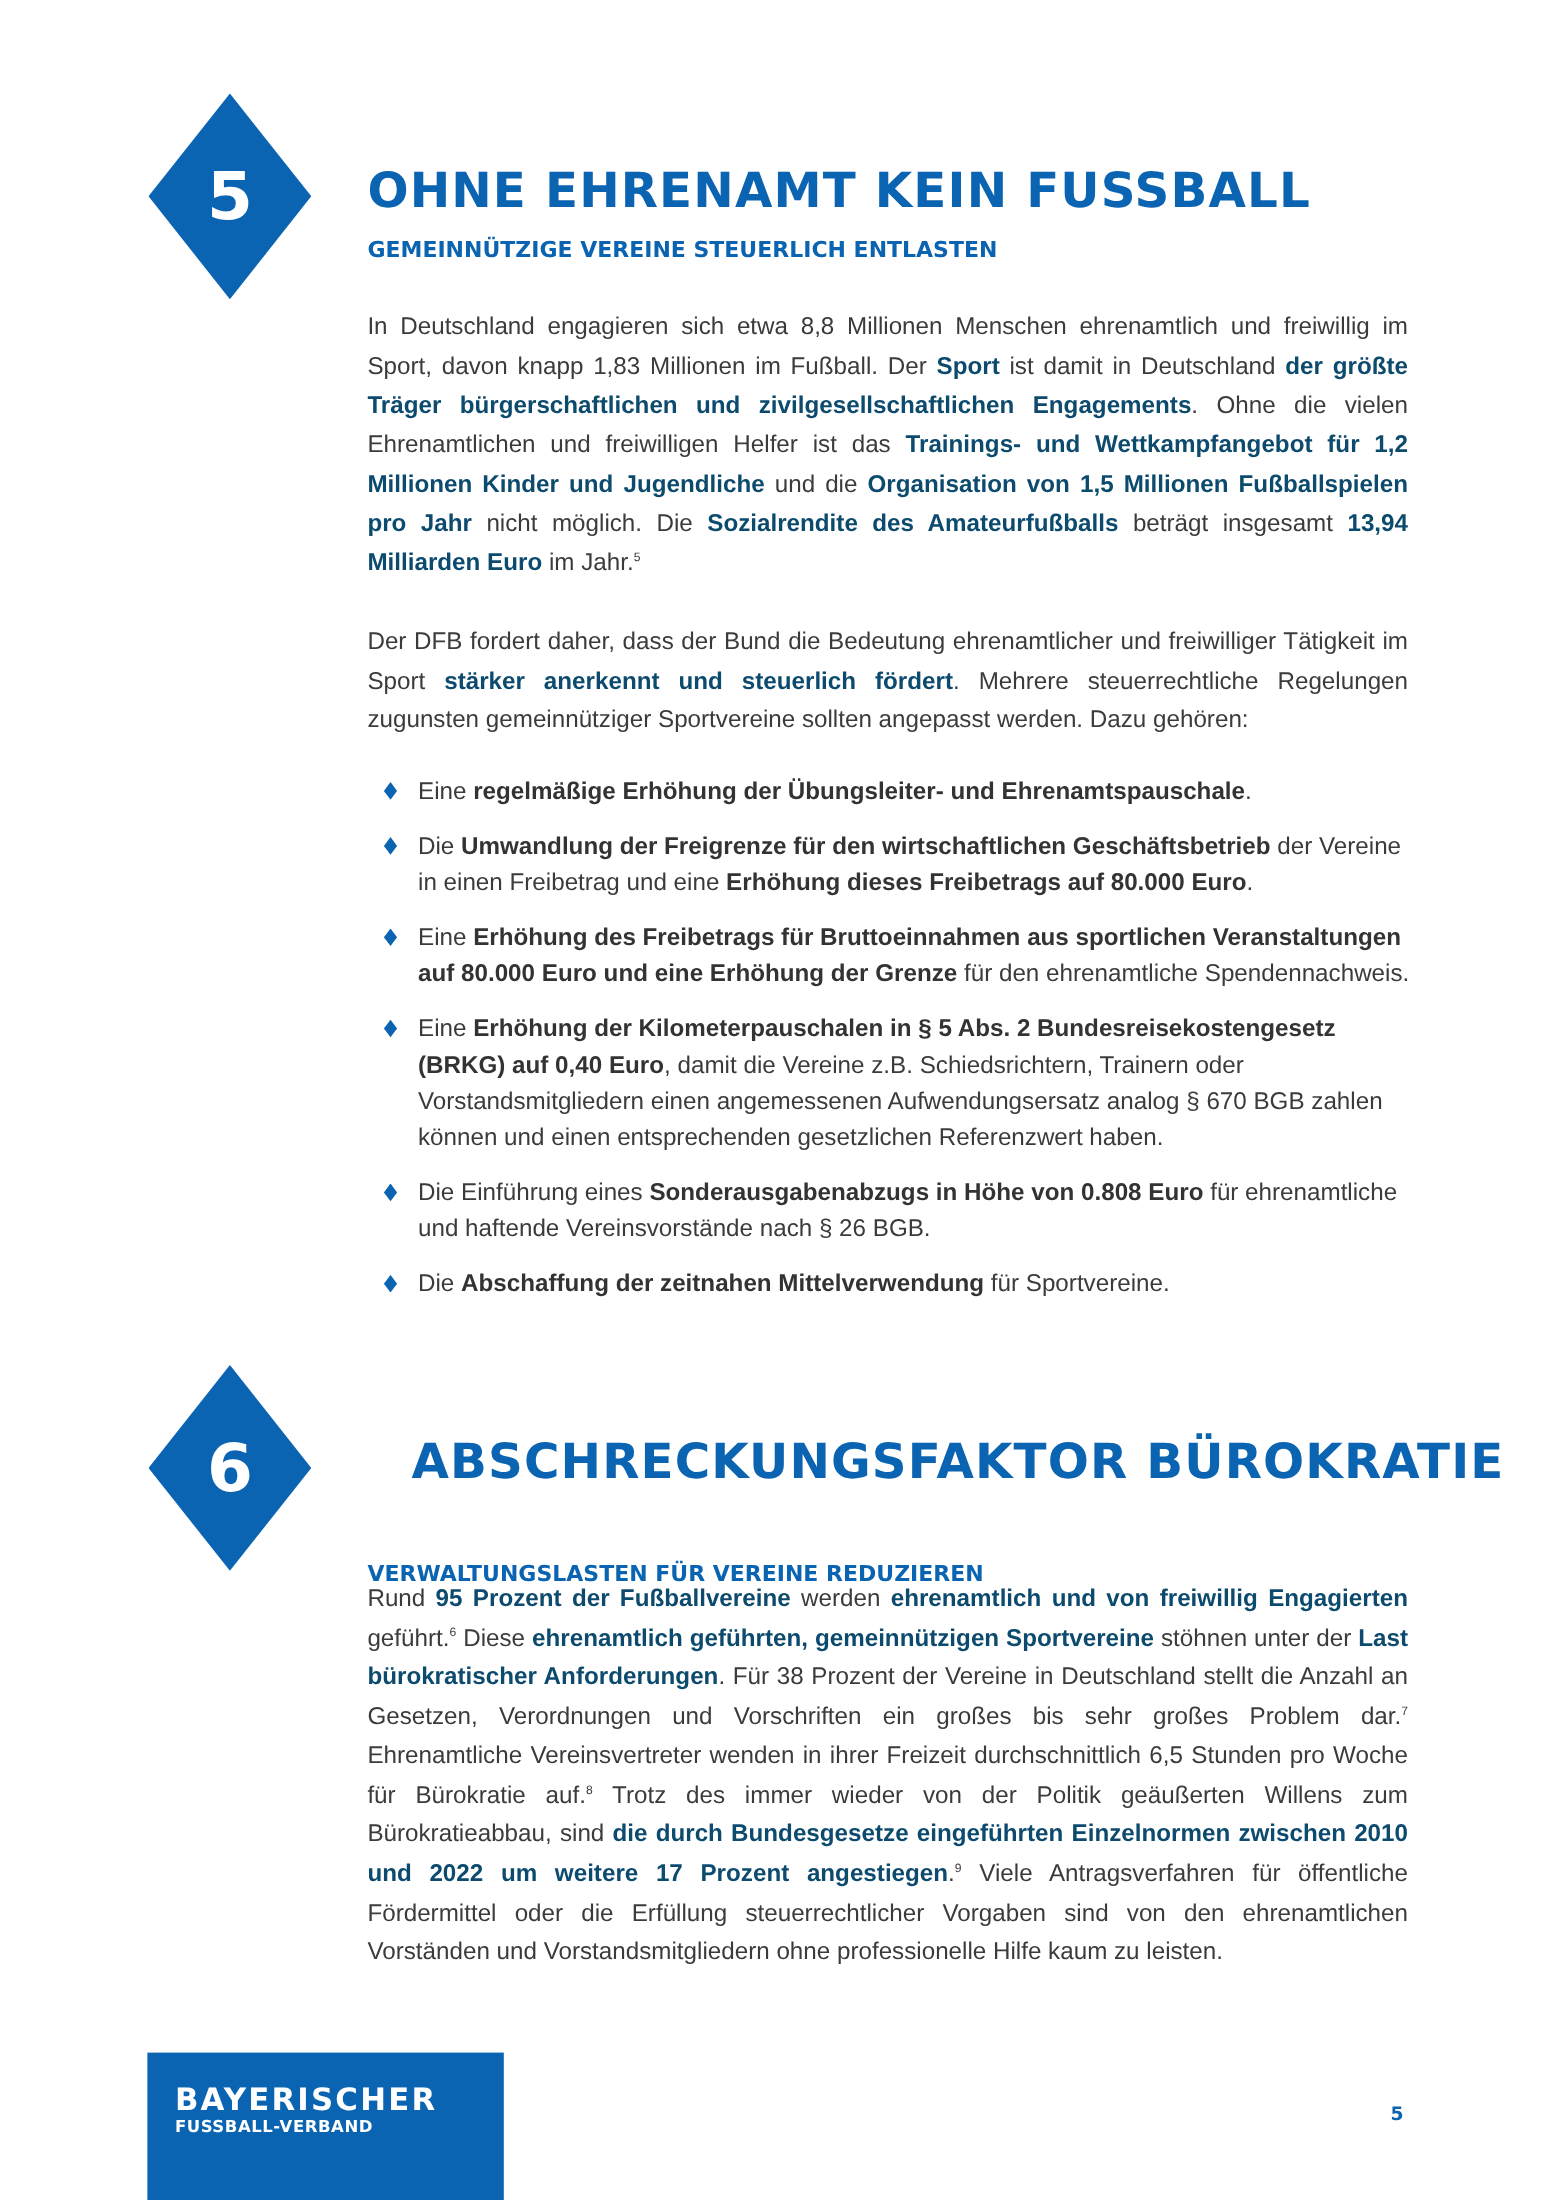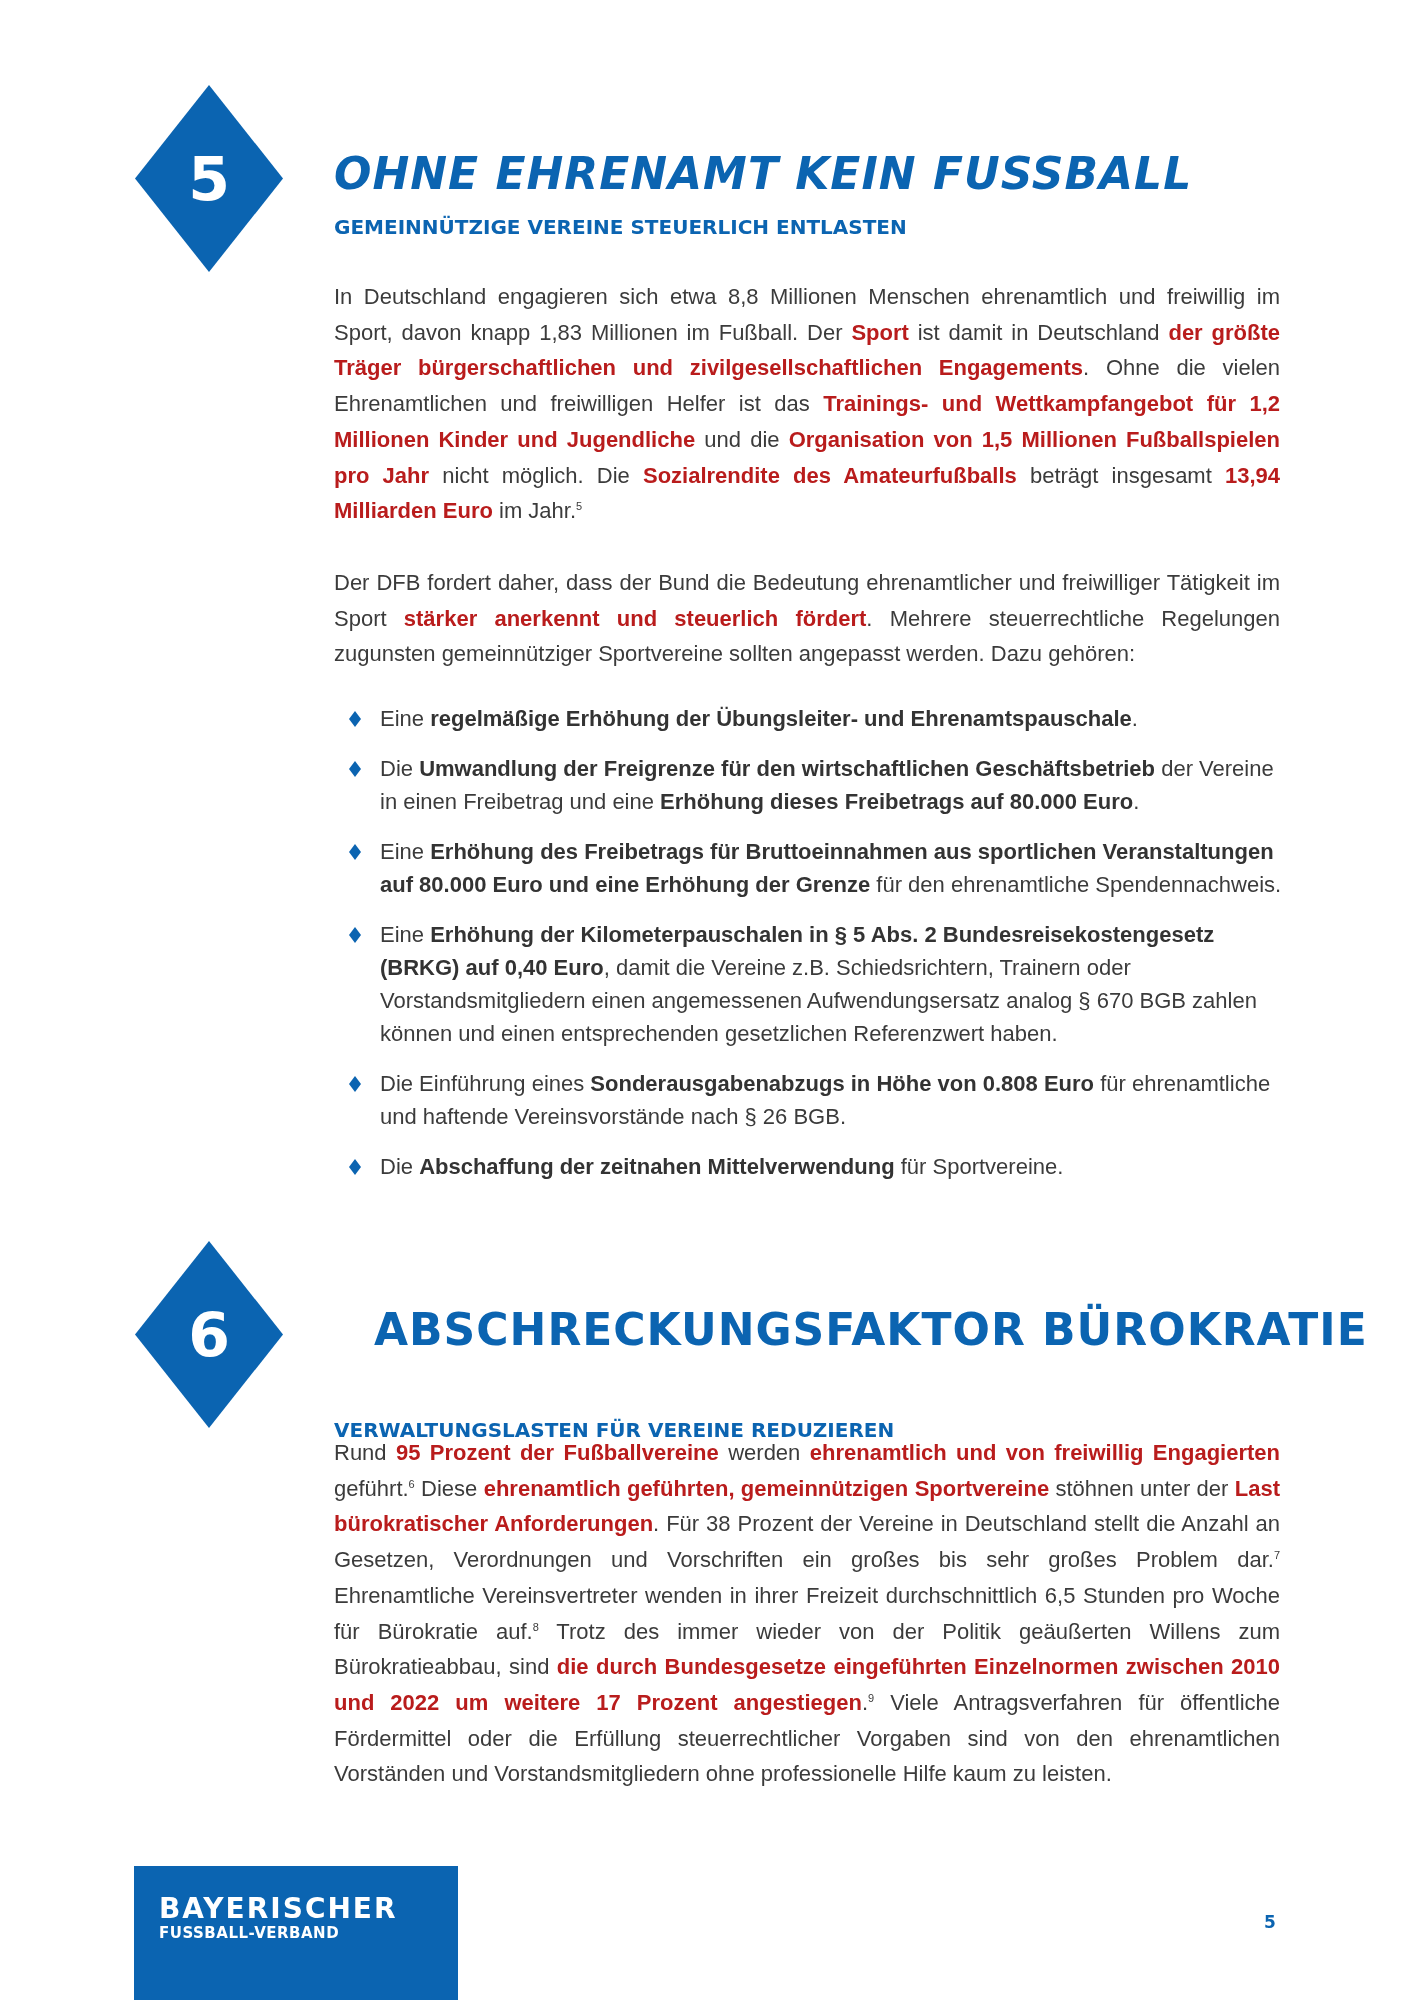--- a/index.html
+++ b/index.html
@@ -28,21 +28,21 @@
   .sec-sub {
     position:absolute; left:334px;
     color:#0b64b1; font-family:"DejaVu Sans", sans-serif; font-weight:bold;
     font-size:20px; line-height:1; white-space:nowrap; transform-origin:left top;
   }
   .para {
     position:absolute; left:334px; width:946px;
     font-size:22px; line-height:35.7px; text-align:justify;
     text-align-last:left; color:#3b3b3b;
   }
-  .para b { color:#b91c1c; font-weight:bold; }
+  .para b { color:#0c4a6e; font-weight:bold; }
   .para sup, .bul sup { font-size:11px; line-height:0; vertical-align:super; }
   .bullets { position:absolute; left:346px; width:946px; }
   .bul {
     position:relative; padding-left:34px; font-size:22px; line-height:33px;
     margin-bottom:17px; color:#3b3b3b;
   }
   .bul b { color:#333333; }
   .bul .dia {
     position:absolute; left:3px; top:9px; width:12px; height:16px;
   }
@@ -63,21 +63,21 @@
 </style>
 </head>
 <body>
 
 <div class="diamond" style="top:85px;">
   <svg viewBox="0 0 148 187">
     <polygon points="74,0 148,93.5 74,187 0,93.5" fill="#0b64b1"></polygon>
   </svg>
   <div class="num">5</div>
 </div>
-<div class="sec-title" style="top:152px;font-style:italic;">OHNE EHRENAMT KEIN FUSSBALL</div>
+<div class="sec-title" style="top:152px;">OHNE EHRENAMT KEIN FUSSBALL</div>
 <div class="sec-sub" style="top:217px;">GEMEINNÜTZIGE VEREINE STEUERLICH ENTLASTEN</div>
 
 <div class="para" id="s5p1" style="top:279px;"><span>In Deutschland engagieren sich etwa 8,8 Millionen Menschen ehrenamtlich und freiwillig im Sport, davon knapp 1,83 Millionen im Fußball. Der </span><b>Sport</b><span> ist damit in Deutschland </span><b>der größte Träger bürgerschaftlichen und zivilgesellschaftlichen Engagements</b><span>. Ohne die vielen Ehrenamtlichen und freiwilligen Helfer ist das </span><b>Trainings- und Wettkampfangebot für 1,2 Millionen Kinder und Jugendliche</b><span> und die </span><b>Organisation von 1,5 Millionen Fußballspielen pro Jahr</b><span> nicht möglich. Die </span><b>Sozialrendite des Amateurfußballs</b><span> beträgt insgesamt </span><b>13,94 Milliarden Euro</b><span> im Jahr.</span><sup>5</sup></div>
 <div class="para" id="s5p2" style="top:565px;"><span>Der DFB fordert daher, dass der Bund die Bedeutung ehrenamtlicher und freiwilliger Tätigkeit im Sport </span><b>stärker anerkennt und steuerlich fördert</b><span>. Mehrere steuerrechtliche Regelungen zugunsten gemeinnütziger Sportvereine sollten angepasst werden. Dazu gehören:</span></div>
 <div class="bullets" id="s5bullets" style="top:702px;">
     <div class="bul"><svg class="dia" viewBox="0 0 12 16">
         <polygon points="6,0 12,8 6,16 0,8" fill="#0b64b1"></polygon>
       </svg><span>Eine </span><b>regelmäßige Erhöhung der Übungsleiter- und Ehrenamtspauschale</b><span>.</span></div>
     <div class="bul"><svg class="dia" viewBox="0 0 12 16">
         <polygon points="6,0 12,8 6,16 0,8" fill="#0b64b1"></polygon>

